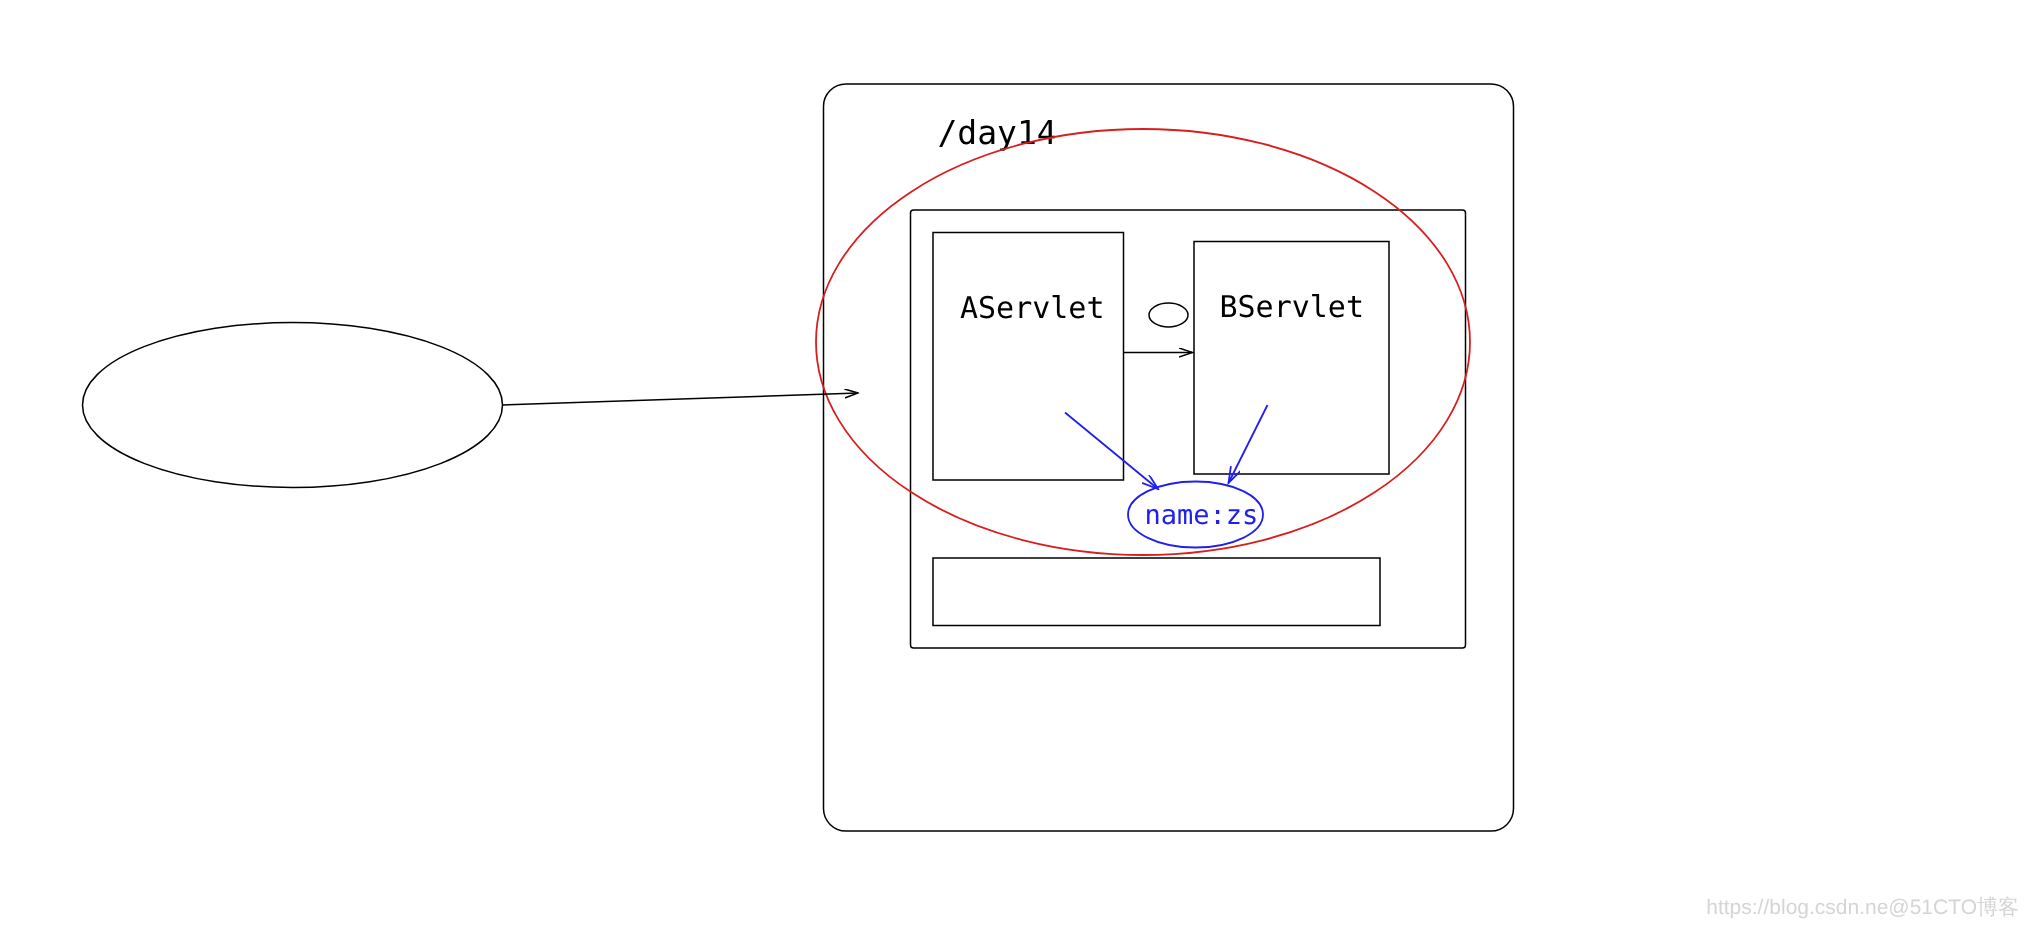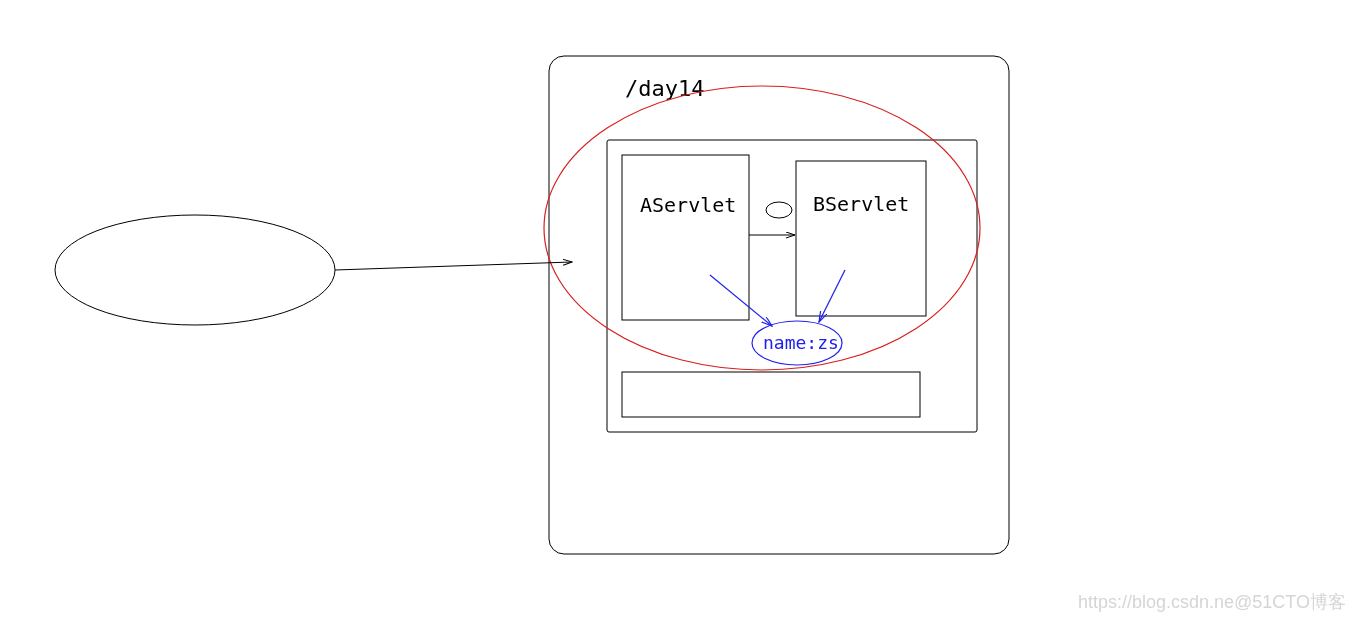--- a/index.html
+++ b/index.html
@@ -9,21 +9,21 @@
       background: #ffffff;
       font-family: monospace, "Courier New";
       position: relative;
       overflow: hidden;
     }
     .watermark {
       position: absolute;
       bottom: 6px;
       right: 14px;
       color: #d5d5d5;
-      font-size: 18px;
+      font-size: 14px;
       font-family: Arial, sans-serif;
     }
     svg { display: block; }
     text { font-family: monospace, "Courier New"; }
   </style>
 </head>
 <body>
 
 <svg width="1360" height="620" viewBox="0 0 1360 620">
   <defs>

